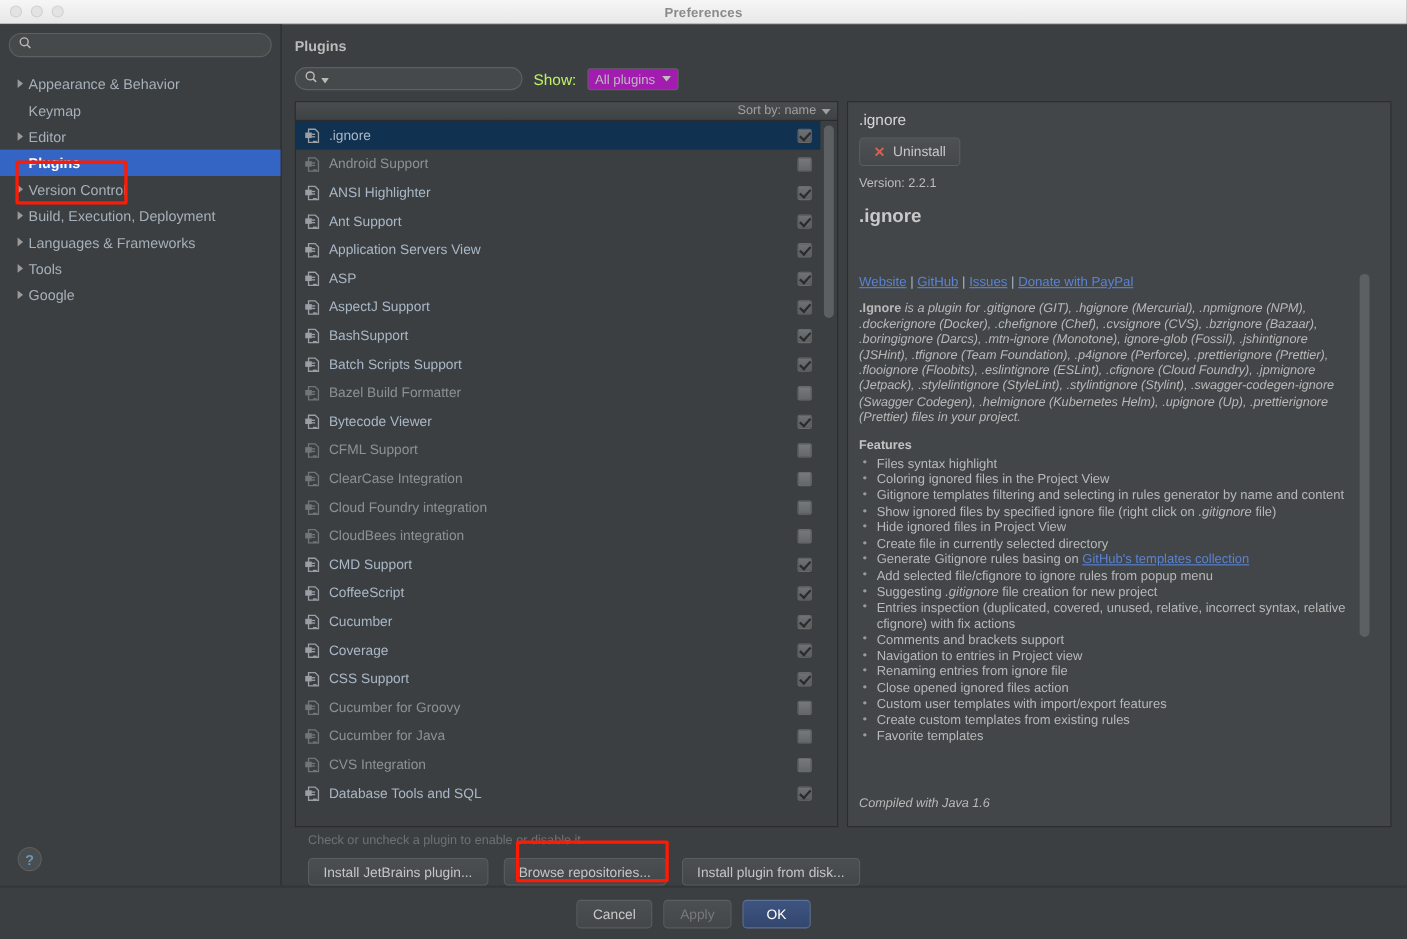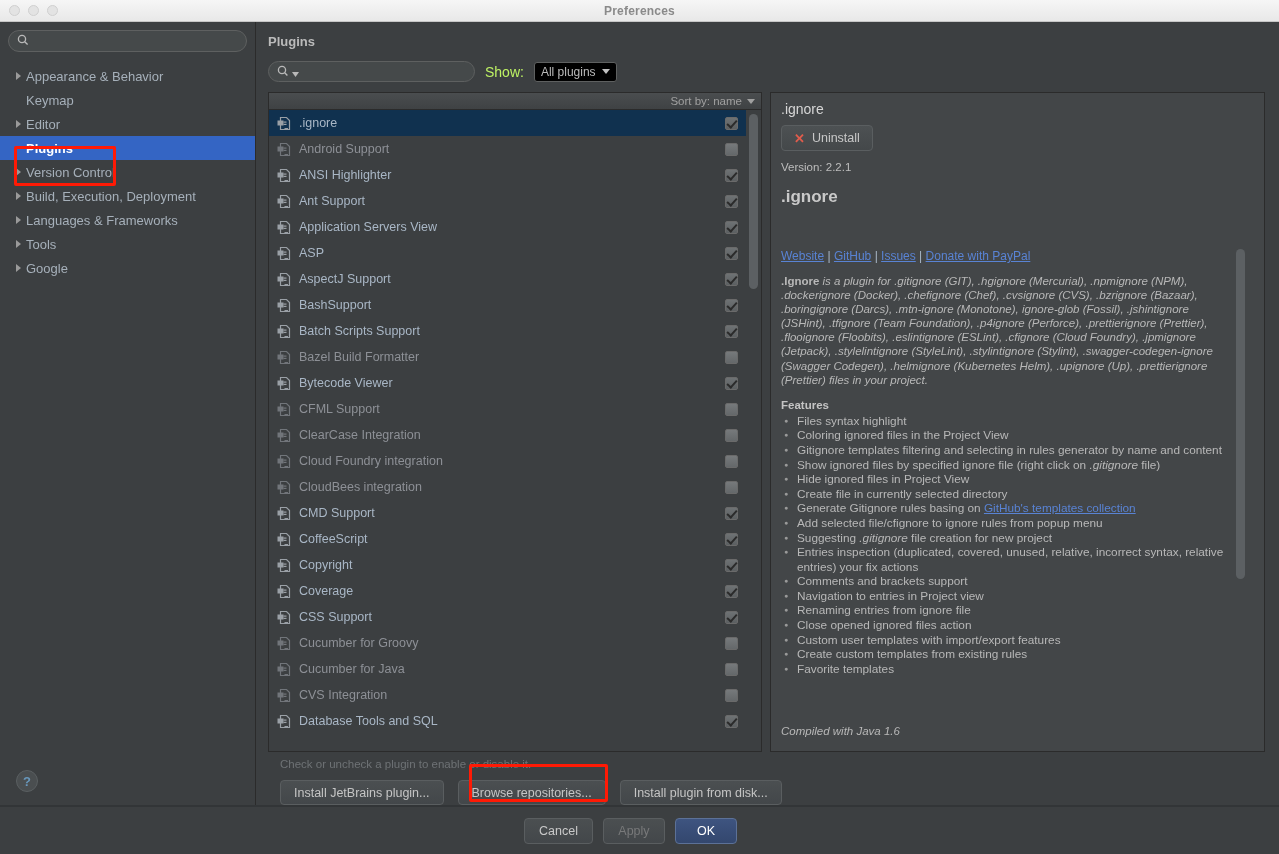--- a/index.html
+++ b/index.html
@@ -96,21 +96,21 @@
   #filter {
     width: 207px; height: 21px; border: 1px solid #5e6060; border-radius: 11px;
     background: #45494a; display: flex; align-items: center; padding: 0 8px; gap: 3px;
   }
   #filter input {
     border:0; background:transparent; outline:none; color:#bbbbbb; font-size:12px; width:100%;
     font-family: "Liberation Sans", sans-serif;
   }
   .show-lbl { font-size: 14px; color: #bef264; }
   .combo {
-    height: 20px; border: 1px solid #5e6060; border-radius: 3px; background: #000000;
+    height: 20px; border: 1px solid #5e6060; border-radius: 3px; background: #a21caf;
     display: flex; align-items: center; gap: 6px; padding: 0 6px;
     font-size: 12px; color: #bbbbbb;
   }
   .caret { width:0;height:0;border-left:4px solid transparent;border-right:4px solid transparent;border-top:5px solid #c0c0c0; }
 
   
   #split { flex: 1; display: flex; min-height: 0; gap: 8px; }
 
   #list-panel {
     width: 494px; display: flex; flex-direction: column;
@@ -537,21 +537,21 @@
                     <span class="cb on"></span>
                   </div>
                   <div class="prow">
                     <svg class="plug-ico" width="14" height="15" viewBox="0 0 14 15">
                       <path d="M3.5 1.5 h6 l3 3 v9 h-9 z" fill="none" stroke="#9aa0a6" stroke-width="1.2"></path>
                       <rect x="0.5" y="4.5" width="6" height="5" fill="#9aa0a6"></rect>
                       <rect x="6.5" y="5.5" width="3" height="1.2" fill="#9aa0a6"></rect>
                       <rect x="6.5" y="7.8" width="3" height="1.2" fill="#9aa0a6"></rect>
                       <rect x="7.5" y="12" width="3.5" height="1.3" fill="#9aa0a6"></rect>
                     </svg>
-                    <span class="nm">Copyright</span>
+                    <span class="nm">Cucumber</span>
                     <span class="cb on"></span>
                   </div>
                   <div class="prow">
                     <svg class="plug-ico" width="14" height="15" viewBox="0 0 14 15">
                       <path d="M3.5 1.5 h6 l3 3 v9 h-9 z" fill="none" stroke="#9aa0a6" stroke-width="1.2"></path>
                       <rect x="0.5" y="4.5" width="6" height="5" fill="#9aa0a6"></rect>
                       <rect x="6.5" y="5.5" width="3" height="1.2" fill="#9aa0a6"></rect>
                       <rect x="6.5" y="7.8" width="3" height="1.2" fill="#9aa0a6"></rect>
                       <rect x="7.5" y="12" width="3.5" height="1.3" fill="#9aa0a6"></rect>
                     </svg>
@@ -641,21 +641,21 @@
                 <ul id="feat-list">
                     <li>Files syntax highlight</li>
                     <li>Coloring ignored files in the Project View</li>
                     <li>Gitignore templates filtering and selecting in rules generator by name and content</li>
                     <li>Show ignored files by specified ignore file (right click on <i>.gitignore</i> file)</li>
                     <li>Hide ignored files in Project View</li>
                     <li>Create file in currently selected directory</li>
                     <li>Generate Gitignore rules basing on <a href="#">GitHub's templates collection</a></li>
                     <li>Add selected file/cfignore to ignore rules from popup menu</li>
                     <li>Suggesting <i>.gitignore</i> file creation for new project</li>
-                    <li>Entries inspection (duplicated, covered, unused, relative, incorrect syntax, relative entries) your fix actions</li>
+                    <li>Entries inspection (duplicated, covered, unused, relative, incorrect syntax, relative cfignore) with fix actions</li>
                     <li>Comments and brackets support</li>
                     <li>Navigation to entries in Project view</li>
                     <li>Renaming entries from ignore file</li>
                     <li>Close opened ignored files action</li>
                     <li>Custom user templates with import/export features</li>
                     <li>Create custom templates from existing rules</li>
                     <li>Favorite templates</li>
                   </ul>
               </div>
               <div class="vscroll" style="background:transparent;">

